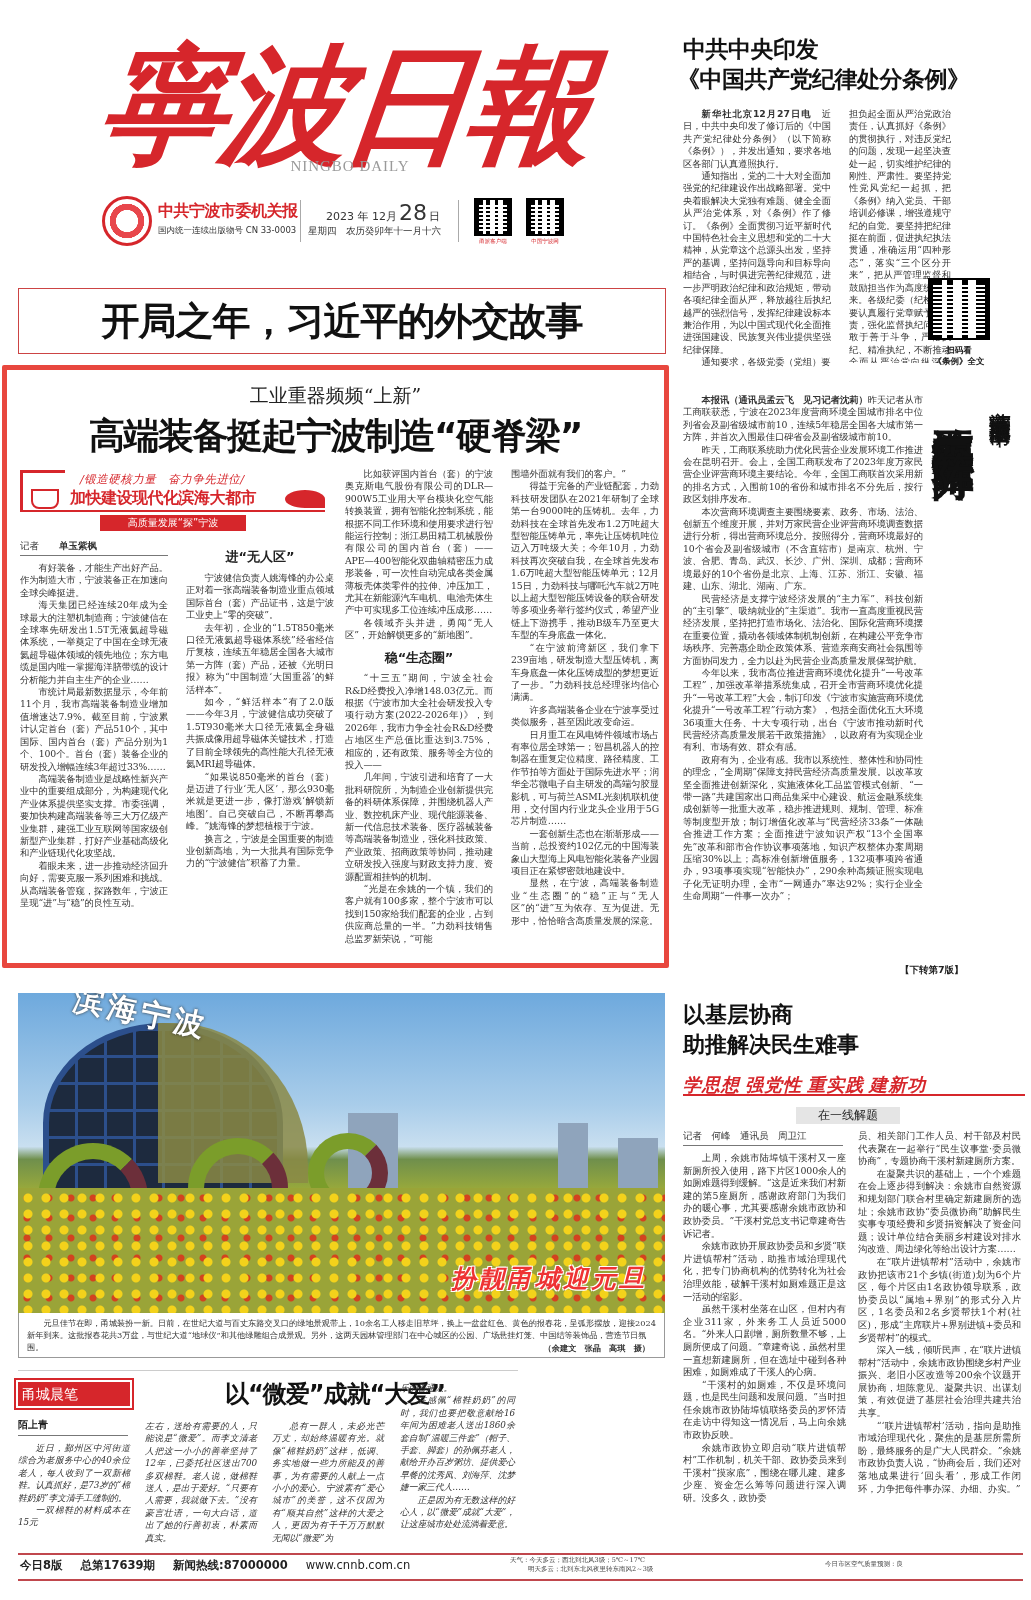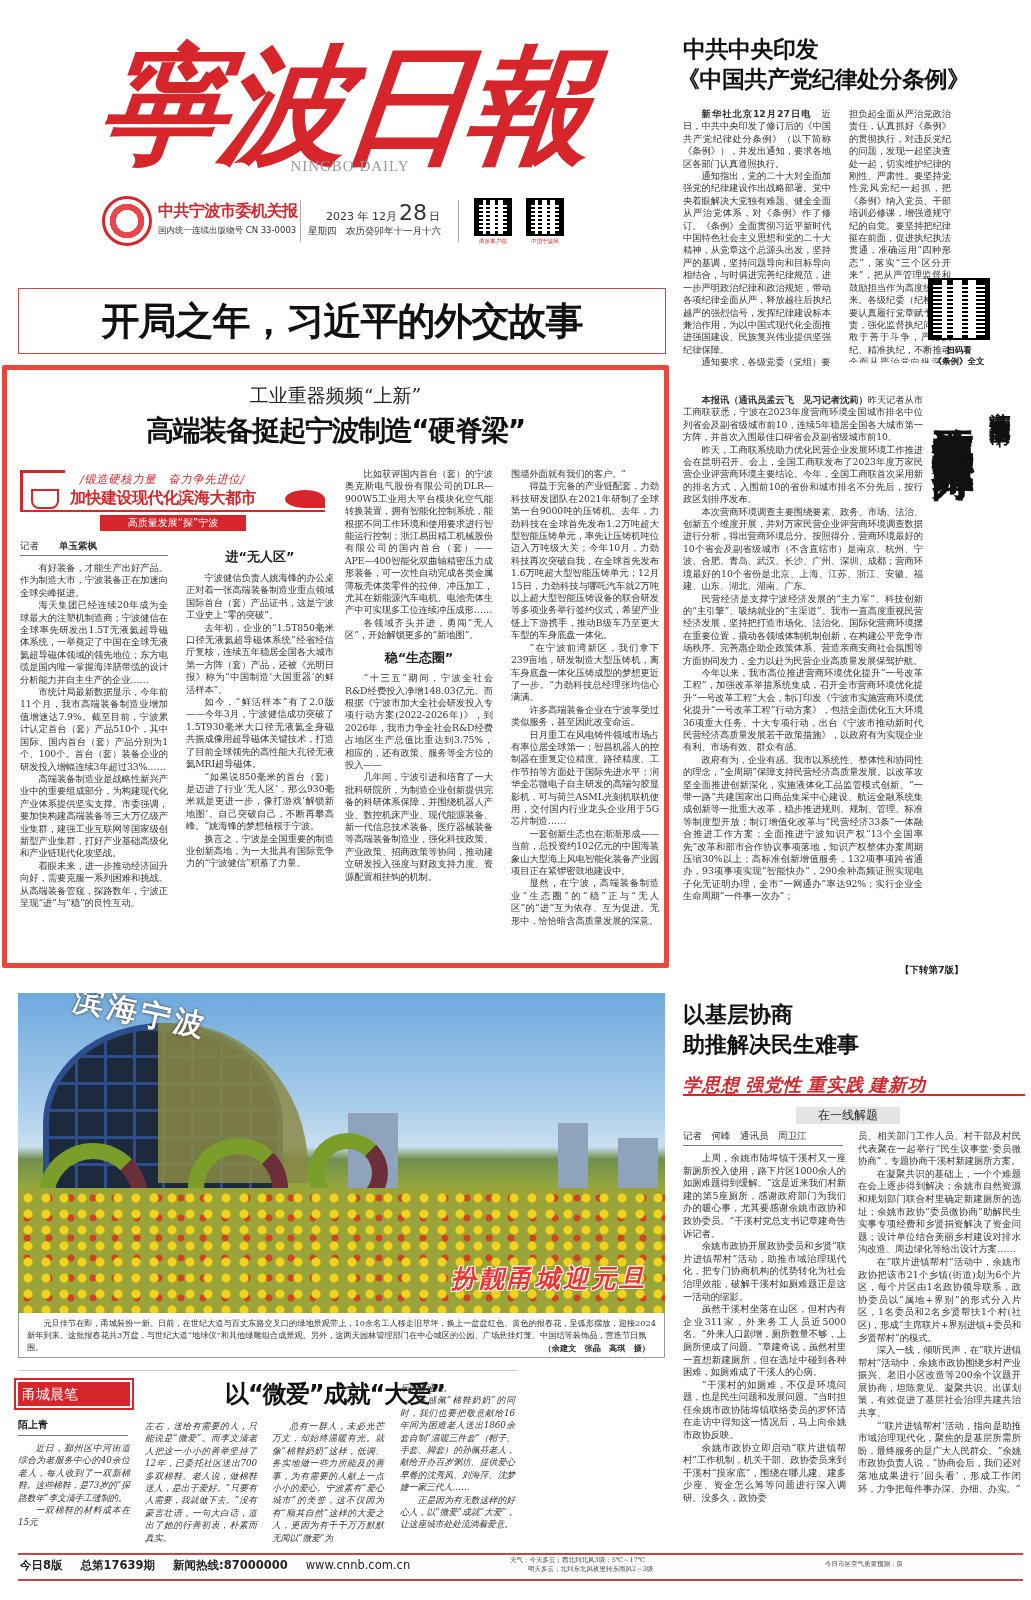--- a/index.html
+++ b/index.html
@@ -29,21 +29,21 @@
 
 .rt-head{left:683px;top:34px;width:340px;font-family:"DejaVu Sans",sans-serif;font-weight:bold;font-size:23px;line-height:30px;color:#111;letter-spacing:-.5px}
 
 
 .banner-box{left:18px;top:288px;width:648px;height:66px;border:1px solid #c44;}
 .banner-title{left:18px;top:288px;width:648px;height:66px;text-align:center;font-family:"DejaVu Sans",sans-serif;font-weight:bold;font-size:38px;line-height:66px;color:#111;letter-spacing:-1px}
 
 
 .feature{left:2px;top:365px;width:667px;height:603px;border:5px solid #e8473e;border-radius:2px}
 .kicker{left:2px;top:383px;width:667px;text-align:center;font-size:19px;color:#222;font-family:"DejaVu Serif",serif}
-.main-head{left:2px;top:412px;width:667px;text-align:center;font-family:"DejaVu Sans",sans-serif;font-weight:bold;font-size:28px;color:#111;letter-spacing:-1.5px}
+.main-head{left:2px;top:412px;width:667px;text-align:center;font-family:"DejaVu Sans",sans-serif;font-weight:bold;font-size:36px;color:#111;letter-spacing:-1.5px}
 .col-tag{left:20px;top:470px;width:305px;height:58px}
 .col-tag .slogan1{position:absolute;left:60px;top:2px;font-size:11.5px;color:#d6262b;font-style:italic;font-family:"DejaVu Serif",serif;letter-spacing:.5px}
 .col-tag .slogan2{position:absolute;left:50px;top:18px;font-size:16px;font-weight:bold;color:#d6262b;font-family:"DejaVu Sans",sans-serif;letter-spacing:-.5px}
 .col-tag .underline{position:absolute;left:0;top:40px;width:305px;height:2px;background:#d6262b}
 .col-tag .crane{position:absolute;left:0;top:0;width:45px;height:40px;border-left:3px solid #d6262b;border-top:3px solid #d6262b}
 .col-tag .crane::after{content:"";position:absolute;left:8px;top:16px;width:24px;height:16px;border:2px solid #d6262b;border-radius:0 0 8px 8px}
 .col-tag .wave{position:absolute;right:0;top:20px;width:40px;height:18px;border-radius:50% 50% 0 50%;background:#d6262b}
 .sub-tag{left:100px;top:515px;width:146px;height:16px;background:#d6262b;color:#fff;font-size:10px;line-height:16px;text-align:center;font-family:"DejaVu Sans",sans-serif}
 .byline{font-size:9.5px;font-family:"DejaVu Sans",sans-serif;color:#333;border-bottom:1.5px solid #777;padding-bottom:2px}
 .byline b{margin-left:20px}
@@ -165,20 +165,21 @@
   <p>“如果说850毫米的首台（套）是迈进了行业‘无人区’，那么930毫米就是更进一步，像打游戏‘解锁新地图’。自己突破自己，不断再攀高峰。”姚海锋的梦想植根于宁波。</p>
   <p>换言之，宁波是全国重要的制造业创新高地，为一大批具有国际竞争力的“宁波健信”积蓄了力量。</p>
 </div>
 
 <div class="abs body-text" style="left:345px;top:468px;width:148px">
   <p>比如获评国内首台（套）的宁波奥克斯电气股份有限公司的DLR—900W5工业用大平台模块化空气能转换装置，拥有智能化控制系统，能根据不同工作环境和使用要求进行智能运行控制；浙江易田精工机械股份有限公司的国内首台（套）——APE—400智能化双曲轴精密压力成形装备，可一次性自动完成各类金属薄板壳体类零件的拉伸、冲压加工，尤其在新能源汽车电机、电池壳体生产中可实现多工位连续冲压成形……</p>
   <p>各领域齐头并进，勇闯“无人区”，开始解锁更多的“新地图”。</p>
   <div class="subhead" style="margin:10px 0 8px">稳“生态圈”</div>
   <p>“十三五”期间，宁波全社会R&amp;D经费投入净增148.03亿元。而根据《宁波市加大全社会研发投入专项行动方案(2022-2026年)》，到2026年，我市力争全社会R&amp;D经费占地区生产总值比重达到3.75%，相应的，还有政策、服务等全方位的投入——</p>
   <p>几年间，宁波引进和培育了一大批科研院所，为制造企业创新提供完备的科研体系保障，并围绕机器人产业、数控机床产业、现代能源装备、新一代信息技术装备、医疗器械装备等高端装备制造业，强化科技政策、产业政策、招商政策等协同，推动建立研发投入强度与财政支持力度、资源配置相挂钩的机制。</p>
+  <p>“光是在余姚的一个镇，我们的客户就有100多家，整个宁波市可以找到150家给我们配套的企业，占到供应商总量的一半。”力劲科技销售总监罗新荣说，“可能</p>
 </div>
 
 <div class="abs body-text" style="left:511px;top:468px;width:148px;height:490px;overflow:hidden">
   <div>围墙外面就有我们的客户。”</div>
   <p>得益于完备的产业链配套，力劲科技研发团队在2021年研制了全球第一台9000吨的压铸机。去年，力劲科技在全球首先发布1.2万吨超大型智能压铸单元，率先让压铸机吨位迈入万吨级大关；今年10月，力劲科技再次突破自我，在全球首先发布1.6万吨超大型智能压铸单元；12月15日，力劲科技与哪吒汽车就2万吨以上超大型智能压铸设备的联合研发等多项业务举行签约仪式，希望产业链上下游携手，推动B级车乃至更大车型的车身底盘一体化。</p>
   <p>“在宁波前湾新区，我们拿下239亩地，研发制造大型压铸机，离车身底盘一体化压铸成型的梦想更近了一步。”力劲科技总经理张均信心满满。</p>
   <p>许多高端装备企业在宁波享受过类似服务，甚至因此改变命运。</p>
   <p>日月重工在风电铸件领域市场占有率位居全球第一；智昌机器人的控制器在重复定位精度、路径精度、工作节拍等方面处于国际先进水平；润华全芯微电子自主研发的高端匀胶显影机，可与荷兰ASML光刻机联机使用，交付国内行业龙头企业用于5G芯片制造……</p>
   <p>一套创新生态也在渐渐形成——当前，总投资约102亿元的中国海装象山大型海上风电智能化装备产业园项目正在紧锣密鼓地建设中。</p>
   <p>显然，在宁波，高端装备制造业“生态圈”的“稳”正与“无人区”的“进”互为依存、互为促进。无形中，恰恰暗含高质量发展的深意。</p>
@@ -238,21 +239,21 @@
   <p>在凝聚共识的基础上，一个个难题在会上逐步得到解决：余姚市自然资源和规划部门联合村里确定新建厕所的选址；余姚市政协“委员微协商”助解民生实事专项经费和乡贤捐资解决了资金问题；设计单位结合美丽乡村建设对排水沟改造、周边绿化等给出设计方案……</p>
   <p>在“联片进镇帮村”活动中，余姚市政协把该市21个乡镇(街道)划为6个片区，每个片区由1名政协领导联系，政协委员以“属地+界别”的形式分入片区，1名委员和2名乡贤帮扶1个村(社区)，形成“主席联片+界别进镇+委员和乡贤帮村”的模式。</p>
   <p>深入一线，倾听民声，在“联片进镇帮村”活动中，余姚市政协围绕乡村产业振兴、老旧小区改造等200余个议题开展协商，坦陈意见、凝聚共识、出谋划策，有效促进了基层社会治理共建共治共享。</p>
   <p>“‘联片进镇帮村’活动，指向是助推市域治理现代化，聚焦的是基层所需所盼，最终服务的是广大人民群众。”余姚市政协负责人说，“协商会后，我们还对落地成果进行‘回头看’，形成工作闭环，力争把每件事办深、办细、办实。”</p>
 </div>
 
 <div class="abs col-label">甬城晨笔</div>
 <div class="abs small-head">以“微爱”成就“大爱”</div>
 <div class="abs author">陌上青</div>
 <div class="abs body-text kai" style="left:18px;top:1442px;width:112px;font-size:8.8px">
-  <p>近日，鄞州区中河街道综合为老服务中心的40余位老人，每人收到了一双新棉鞋。这些棉鞋，是73岁的“探路数年”李文清手工缝制的。</p>
+  <p>近日，鄞州区中河街道综合为老服务中心的40余位老人，每人收到了一双新棉鞋。认真抓好，是73岁的“棉鞋奶奶”李文清手工缝制的。</p>
   <p>一双棉鞋的材料成本在15元</p>
 </div>
 <div class="abs body-text kai" style="left:145px;top:1420px;width:112px;font-size:8.8px">
   <span>左右，送给有需要的人，只能说是“微爱”。而李文清老人把这一小小的善举坚持了12年，已委托社区送出700多双棉鞋。老人说，做棉鞋送人，是出于爱好。“只要有人需要，我就做下去。”没有豪言壮语，一句大白话，道出了她的行善初衷，朴素而真实。</span>
 </div>
 <div class="abs body-text kai" style="left:272px;top:1420px;width:112px;font-size:8.8px">
   <p>总有一群人，未必光芒万丈，却始终温暖有光。就像“棉鞋奶奶”这样，低调、务实地做一些力所能及的善事，为有需要的人献上一点小小的爱心。宁波素有“爱心城市”的美誉，这不仅因为有“顺其自然”这样的大爱之人，更因为有千千万万默默无闻以“微爱”为</p>
 </div>
 <div class="abs body-text kai" style="left:400px;top:1382px;width:115px;font-size:8.8px">
   <div>乐的普通人。</div>

